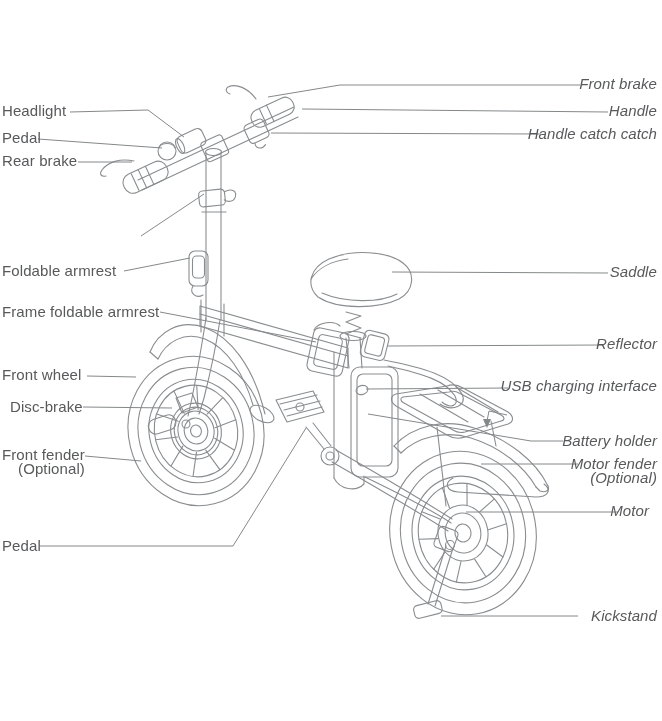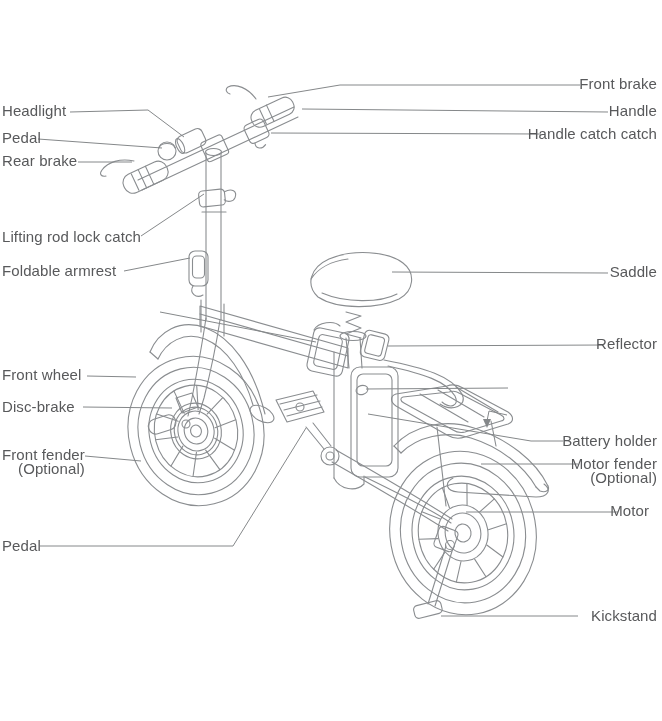--- a/index.html
+++ b/index.html
@@ -15,21 +15,21 @@
     font-family:"Liberation Sans", sans-serif;
   }
   #stage{position:absolute;left:0;top:0;width:662px;height:721px;}
   svg{position:absolute;left:0;top:0;}
   svg *{vector-effect:non-scaling-stroke;}
   .label{
     position:absolute;
     font-size:15px;line-height:14px;color:var(--text);
     white-space:pre-line;letter-spacing:0.1px;text-align:right;
   }
-  .label.right{text-align:right;}
+  .label.right{text-align:right;font-style:italic;}
 </style>
 </head>
 <body>
 
 <div id="stage">
 
 <svg width="662" height="721" viewBox="0 0 662 721">
 
   <g fill="none" style="stroke:var(--line)" stroke-width="1.1" stroke-linecap="round" stroke-linejoin="round">
 
@@ -235,32 +235,33 @@
     <polyline points="563,441 531,441 368,414"></polyline>
     <polyline points="578,464 481,464"></polyline>
     <polyline points="618,512 466,512"></polyline>
     <polyline points="578,616 441,616"></polyline>
   </g>
 </svg>
 
 <div class="label" style="left:2px;top:104px">Headlight</div>
 <div class="label" style="left:2px;top:131px">Pedal</div>
 <div class="label" style="left:2px;top:154px">Rear brake</div>
-<div class="label" style="left:2px;top:230px">Lifting rod lock catch</div>
 <div class="label" style="left:2px;top:264px">Foldable armrest</div>
+<div class="label" style="left:2px;top:305px">Frame foldable armrest</div>
 <div class="label" style="left:2px;top:368px">Front wheel</div>
-<div class="label" style="left:2px;top:400px">Disc-brake</div>
+<div class="label" style="left:10px;top:400px">Disc-brake</div>
 <div class="label" style="left:2px;top:448px">Front fender
 (Optional)</div>
 <div class="label" style="left:2px;top:539px">Pedal</div>
 
 <div class="label right" style="right:5px;top:77px">Front brake</div>
 <div class="label right" style="right:5px;top:104px">Handle</div>
 <div class="label right" style="right:5px;top:127px">Handle catch catch</div>
 <div class="label right" style="right:5px;top:265px">Saddle</div>
 <div class="label right" style="right:5px;top:337px">Reflector</div>
+<div class="label right" style="right:5px;top:379px">USB charging interface</div>
 <div class="label right" style="right:5px;top:434px">Battery holder</div>
 <div class="label right" style="right:5px;top:457px">Motor fender
 (Optional)</div>
 <div class="label right" style="right:13px;top:504px">Motor</div>
 <div class="label right" style="right:5px;top:609px">Kickstand</div>
 
 </div>
 
 </body></html>

